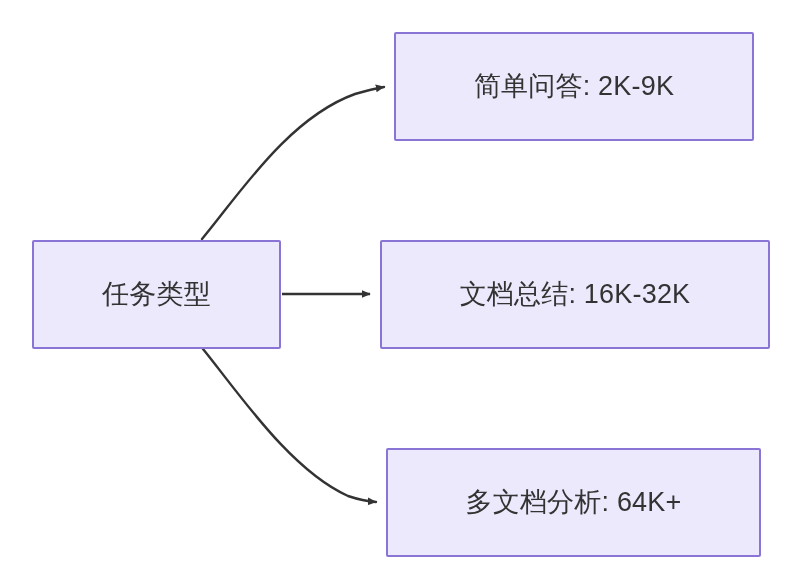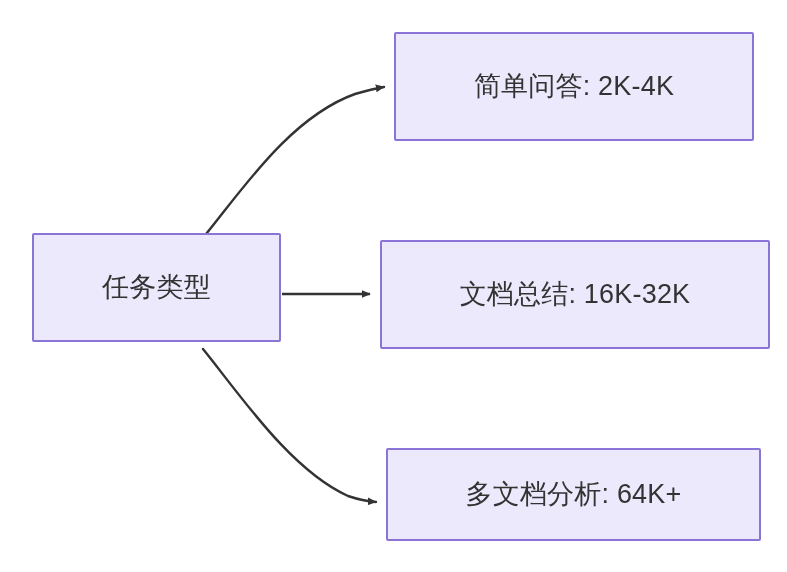--- a/index.html
+++ b/index.html
@@ -32,24 +32,24 @@
     border-radius: 2px;
     display: flex;
     align-items: center;
     justify-content: center;
     color: #333333;
     font-size: 27px;
     line-height: 1.2;
     letter-spacing: 0.2px;
     white-space: nowrap;
   }
-  #node-root   { left: 32px;  top: 233px; width: 249px; height: 109px; text-align: right; }
+  #node-root   { left: 32px;  top: 240px; width: 249px; height: 109px; text-align: right; }
   #node-simple { left: 394px; top: 32px;  width: 360px; height: 109px; }
   #node-doc    { left: 380px; top: 240px; width: 390px; height: 109px; align-items: center; }
-  #node-multi  { left: 386px; top: 448px; width: 375px; height: 93px; align-items: center; }
+  #node-multi  { left: 386px; top: 448px; width: 375px; height: 109px; align-items: center; }
 </style>
 </head>
 <body>
 
 <div id="canvas">
 
   <svg class="edges" viewBox="0 0 787 572" width="787" height="572" xmlns="http://www.w3.org/2000/svg">
     <defs>
       <marker id="arrowhead" markerWidth="9" markerHeight="9" refX="8.2" refY="4.5" orient="auto" markerUnits="userSpaceOnUse">
         <path d="M 0 0.6 L 9 4.5 L 0 8.4 z" fill="#333333"></path>
@@ -61,21 +61,21 @@
     <path d="M 282 294 L 370 294" fill="none" stroke="#333333" stroke-width="2.6" stroke-linecap="butt" marker-end="url(#arrowhead)"></path>
 
     <path d="M 203 349 C 238 392, 290 470, 348 496 Q 363 501, 376 502" fill="none" stroke="#333333" stroke-width="2.4" stroke-linecap="round" marker-end="url(#arrowhead)"></path>
   </svg>
 
   <div class="node" id="node-root">
     <span>任务类型</span>
   </div>
 
   <div class="node" id="node-simple">
-    <span>简单问答: 2K-4K</span>
+    <span>简单问答: 2K-9K</span>
   </div>
 
   <div class="node" id="node-doc">
     <span>文档总结: 16K-32K</span>
   </div>
 
   <div class="node" id="node-multi">
     <span>多文档分析: 64K+</span>
   </div>
 

